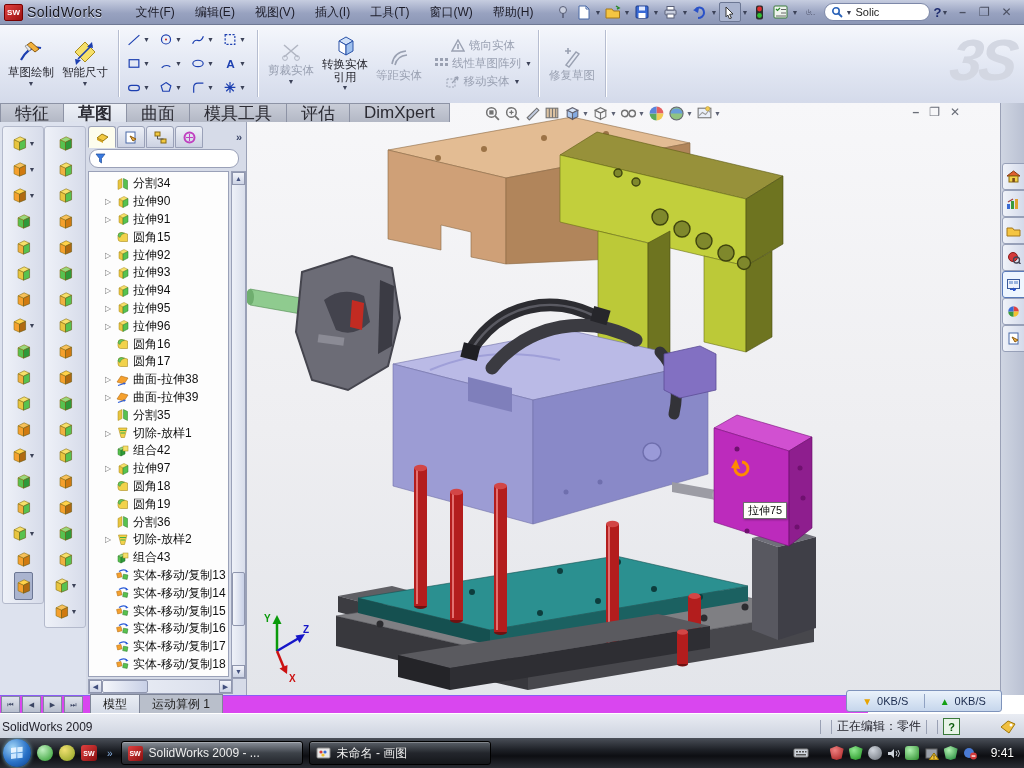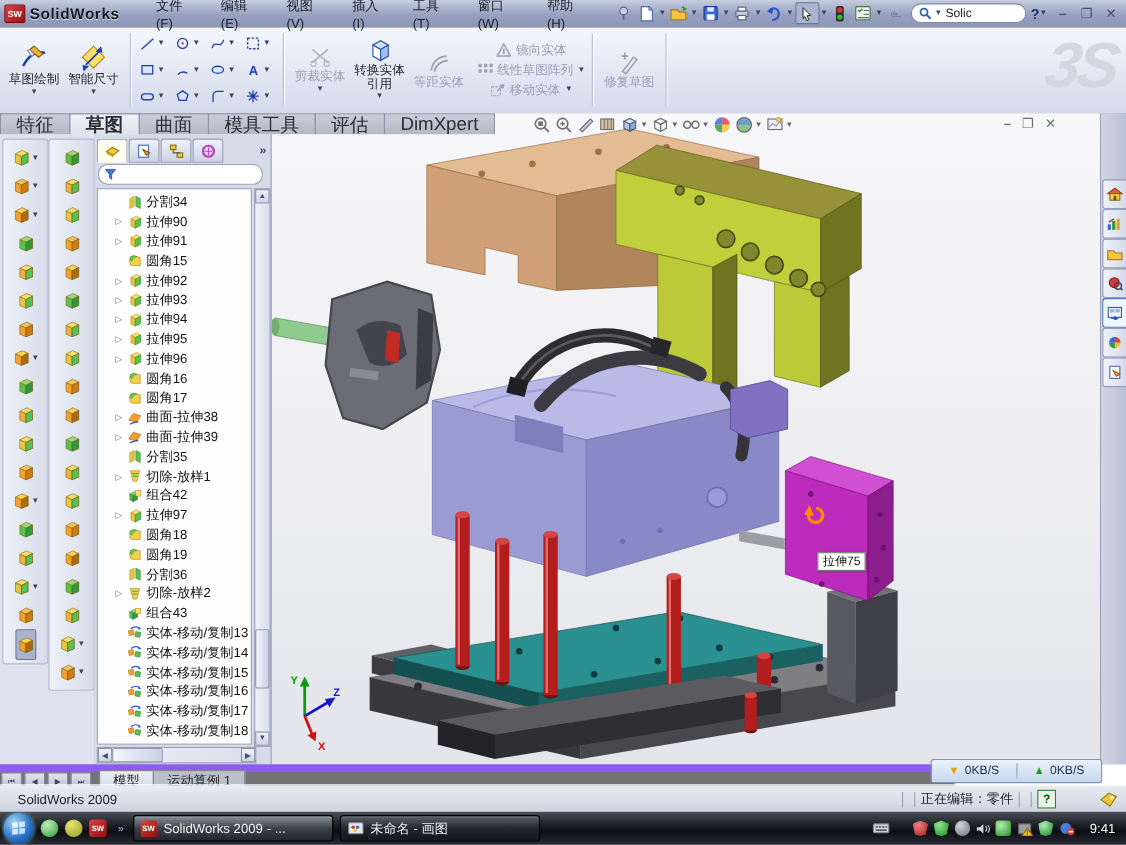--- a/index.html
+++ b/index.html
@@ -8,21 +8,21 @@
   .abs{position:absolute}
   
   #titlebar{left:0;top:0;width:1024px;height:24px;
     background:linear-gradient(180deg,#c6cde0,#98a2c0 55%,#8c97b6);
     border-bottom:1px solid #6f7994;display:flex;align-items:center;z-index:50}
   #logo{display:flex;align-items:center;gap:4px;padding:0 10px 0 4px;height:100%;
     background:linear-gradient(180deg,#b9c1d6,#8democ)}
   #logo-cube{width:17px;height:15px;background:linear-gradient(135deg,#e04040,#9c1111);
     border:1px solid #700;border-radius:2px;color:#fff;font-size:8px;font-weight:bold;
     display:flex;align-items:center;justify-content:center}
-  #logo-text{font-weight:bold;font-size:14px;color:#17171f;letter-spacing:.5px;text-shadow:0 1px 0 #dfe4f0}
+  #logo-text{font-weight:normal;font-size:14px;color:#17171f;letter-spacing:.5px;text-shadow:0 1px 0 #dfe4f0}
   #menus{display:flex;gap:2px;margin-left:14px}
   .menu-item{padding:2px 9px;color:#1c1c28;cursor:default}
   #tb-icons{display:flex;align-items:center;gap:1px;margin-left:10px}
   .tbtn{width:20px;height:18px;display:flex;align-items:center;justify-content:center}
   .dd{color:#3c4258;font-size:7px;width:7px;text-align:center}
   .pressed{border:1px solid #6c7794;background:#aab4cf;border-radius:2px}
   #searchbox{display:flex;align-items:center;background:#fff;border:1px solid #7d88a8;
     border-radius:9px;height:16px;padding:0 6px;margin:0 4px;width:92px;gap:3px}
   #searchbox span.val{font-size:11px;color:#222}
   #winbtns{display:flex;gap:6px;margin-left:6px;margin-right:6px;color:#4b5062;
@@ -93,21 +93,21 @@
     background:linear-gradient(90deg,#f0f3f9,#d4daea);display:flex;align-items:center;justify-content:center}
   .tpbtn.active{background:#eef6ff;border-color:#5a7ab8}
   
   #netmeter{left:846px;top:690px;width:154px;height:20px;z-index:60;
     background:linear-gradient(180deg,#eaf2fb,#c6d6ec);border:1px solid #7e93bb;border-radius:3px;
     display:flex;align-items:center;font-size:11px;color:#1c2c4e}
   #netmeter .half{flex:1;display:flex;align-items:center;justify-content:center;gap:5px}
   #netmeter .div{width:1px;height:14px;background:#90a2c2}
   .arr-dn{color:#e8a400;font-size:10px}.arr-up{color:#14a014;font-size:10px}
   
-  #doctabs{left:0;top:695px;width:868px;height:18px;background:#737373;border-top:7px solid #8b5cf6;
+  #doctabs{left:0;top:695px;width:868px;height:18px;background:#d946ef;border-top:1px solid #8b5cf6;
     display:flex;align-items:flex-end;z-index:30}
   .navbtn{width:17px;height:15px;margin:0 1px 1px 1px;background:linear-gradient(180deg,#dfe3ec,#b8bfce);
     border:1px solid #828aa0;color:#3c4664;font-size:7px;display:flex;align-items:center;justify-content:center}
   .dtab{padding:1px 12px;border:1px solid #7f8698;border-bottom:none;background:#b9bfcb;color:#222;
     font-size:12px;margin-right:-1px}
   .dtab.active{background:linear-gradient(180deg,#e9edf4,#d4dae6)}
   
   #statusbar{left:0;top:713px;width:1024px;height:25px;
     background:linear-gradient(180deg,#e9ecf3,#ccd2de);border-top:1px solid #fff;
     display:flex;align-items:center;color:#1d1d26;z-index:30}
@@ -1386,21 +1386,21 @@
 <div id="doctabs" class="abs">
   <div class="navbtn">⏮</div>
   <div class="navbtn">◀</div>
   <div class="navbtn">▶</div>
   <div class="navbtn">⏭</div>
   <div class="dtab active" style="margin-left:6px">模型</div>
   <div class="dtab">运动算例 1</div>
 </div>
 
 <div id="statusbar" class="abs">
-  <span style="margin-left:16px">SolidWorks 2009</span>
+  <span style="margin-left:2px">SolidWorks 2009</span>
   <span style="margin-left:auto"></span>
   <span class="lsep"></span>
     <span class="lsep"></span>
   <span>正在编辑：零件</span>
   <span class="lsep"></span>
     <span class="lsep"></span>
   <div id="sb-help">?</div>
   <span style="width:40px"></span>
   <svg width="16" height="14" viewBox="0 0 16 14" style="margin-right:8px">
       <path d="M1 7 L8 1 L15 4 L9 13 Z" fill="#f0c040" stroke="#a07808"></path>

